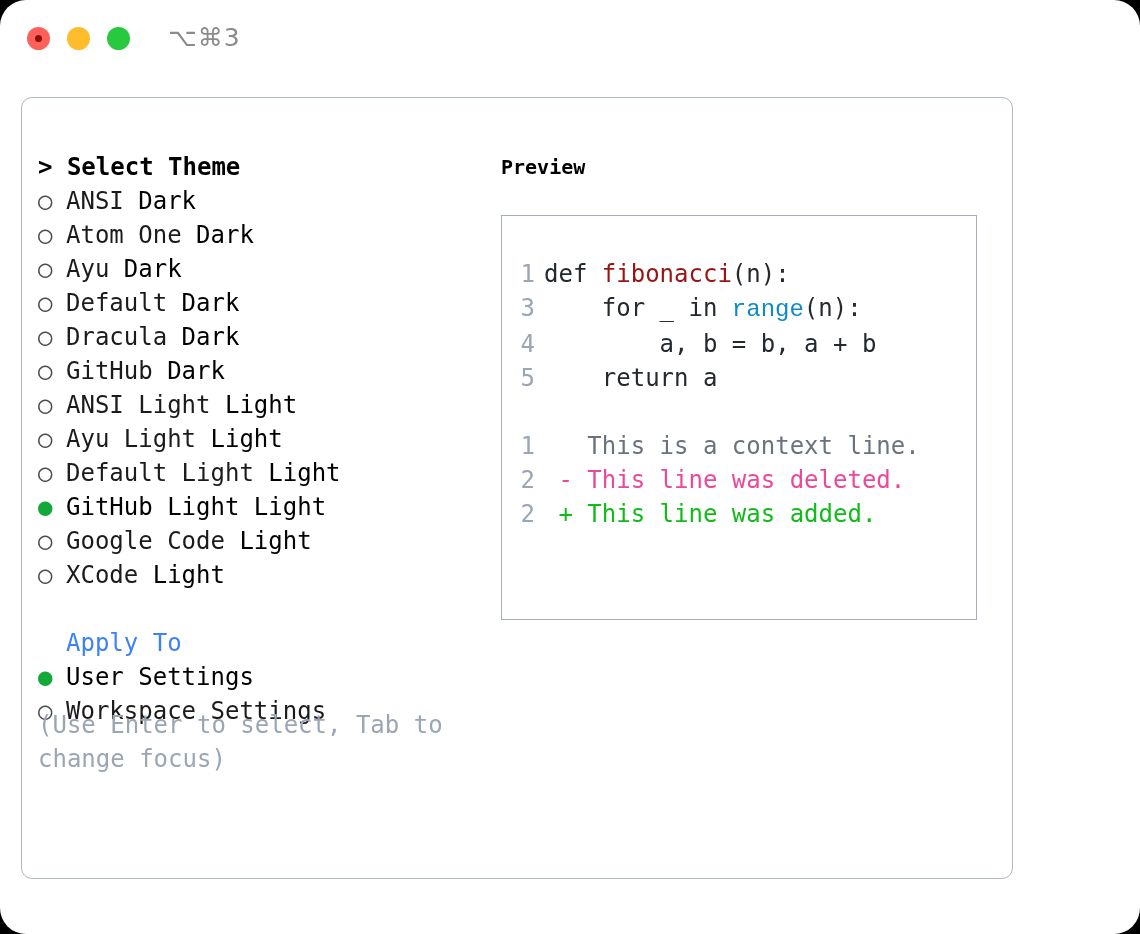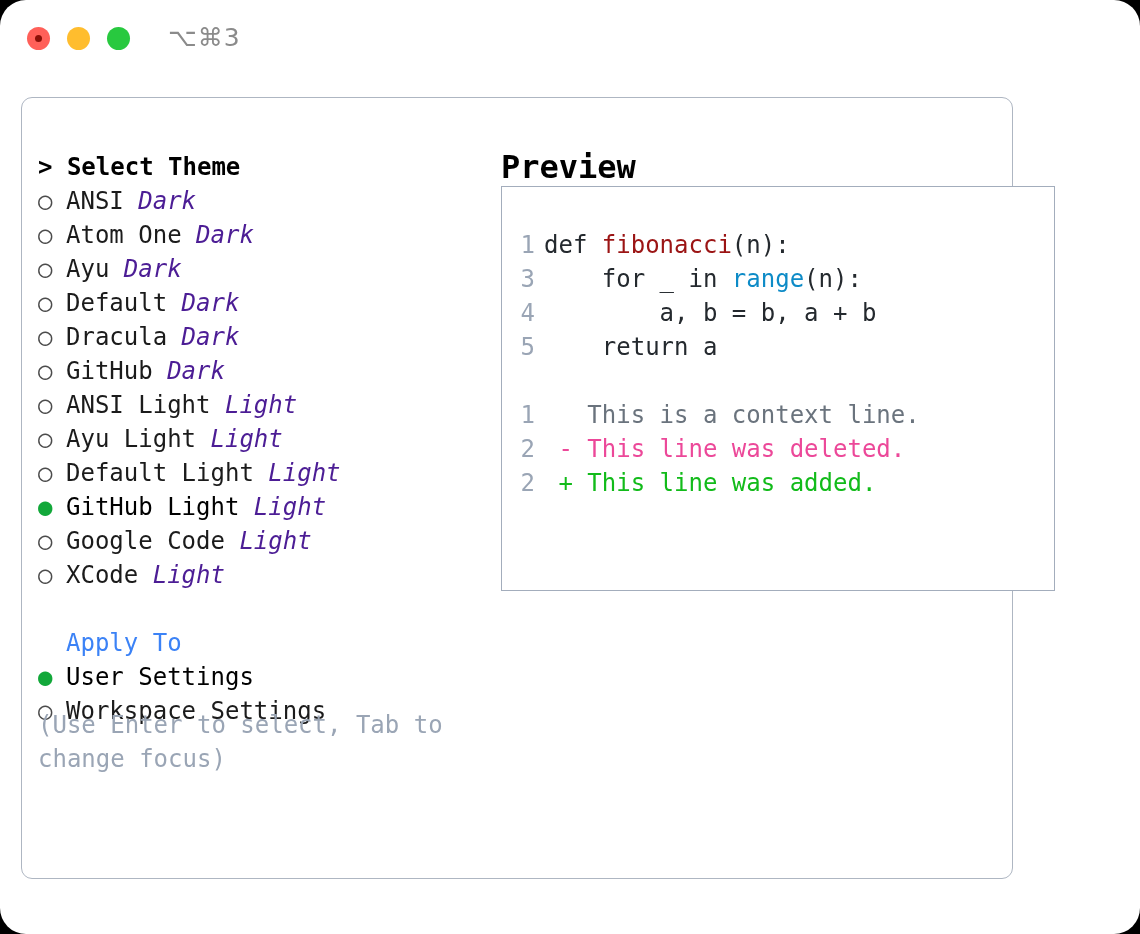--- a/index.html
+++ b/index.html
@@ -92,21 +92,21 @@
   }
   .row .marker {
     display: inline-block;
     width: 28px;
   }
   .head-row {
     font-weight: bold;
     color: #000000;
     letter-spacing: 0px;
   }
-  .dim { color: #4c1d95; font-style: italic; }
+  .dim { color: #000000; }
   .sel { color: #000000; }
   .marker-dot-filled { color: #12a83a; }
   .marker-dot-empty  { color: #4b4b4b; }
   .section-head {
     color: #3b82f6;
   }
   .spacer-row { height: 34px; }
 
   #hint {
     position: absolute;
@@ -119,31 +119,31 @@
   }
 
   
   #right-col {
     position: absolute;
     left: 479px;
     top: 52px;
     width: 490px;
   }
   #preview-title {
-    font-size: 32px;
+    font-size: 20px;
     font-weight: bold;
     color: #000000;
     line-height: 34px;
     white-space: pre;
   }
   #preview-box {
     position: absolute;
     left: 0px;
-    top: 36px;
-    width: 554px;
+    top: 65px;
+    width: 476px;
     height: 405px;
     border: 1.5px solid #a3adbc;
     box-sizing: border-box;
     background: #ffffff;
   }
   #code-area {
     position: absolute;
     left: 11px;
     top: 41px;
     right: 6px;
@@ -156,21 +156,21 @@
   }
   .lno {
     display: inline-block;
     width: 22px;
     text-align: right;
     color: #9aa5b5;
     margin-right: 9px;
   }
   .tok-fn   { color: #9b1414; }
   .tok-num  { color: #0a8f8f; }
-  .tok-call { color: #0d8bc7; }
+  .tok-call { color: #0d8bc7; font-family: Liberation Mono, monospace; }
   .diff-gap { height: 34px; }
   .diff-ctx { color: #6a737d; }
   .diff-del { color: #ec4899; }
   .diff-add { color: #12bb1a; }
 </style>
 </head>
 <body>
 
 <div id="window">
 

